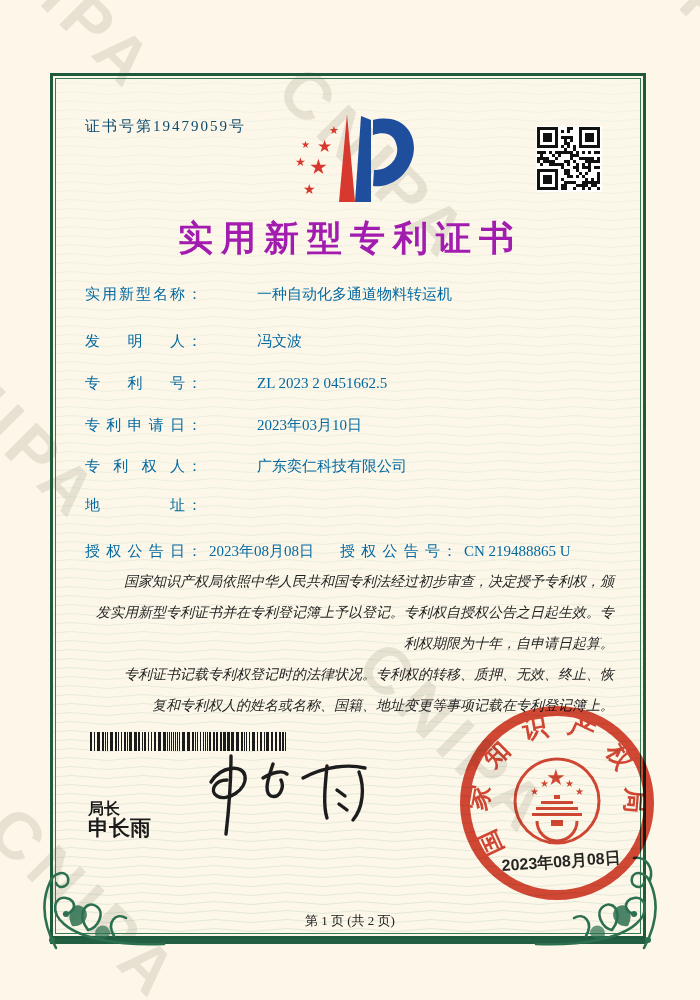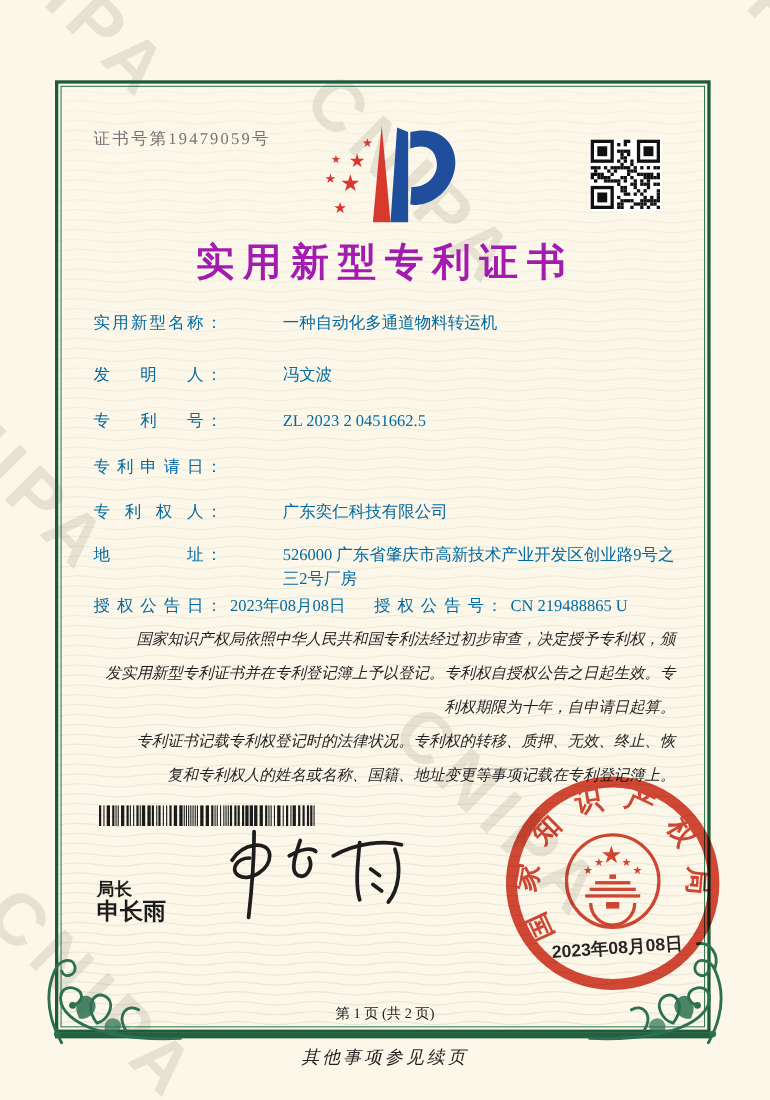--- a/index.html
+++ b/index.html
@@ -23,21 +23,21 @@
     border:3px solid #1e5b3c; box-sizing:border-box;
   }
   .frame-inner{position:absolute; inset:2px; border:1px solid #337a55;}
   .waves-svg{position:absolute; left:53px; top:76px; z-index:2; pointer-events:none;}
   .frame-bottom{
     position:absolute; z-index:3; left:50px; top:939px; width:596px; height:5px;
     background:#235f41;
   }
   .corner-orn{position:absolute; z-index:4;}
   
-  .cert-no{position:absolute; z-index:3; left:85px; top:117px; font-size:15px; letter-spacing:2px; color:#737373;}
+  .cert-no{position:absolute; z-index:3; left:85px; top:117px; font-size:15px; letter-spacing:2px; color:#0c4a6e;}
   .logo{position:absolute; z-index:3; left:283px; top:108px;}
   .qr{position:absolute; z-index:3; left:536px; top:126px;}
   .title{
     position:absolute; z-index:3; left:0; right:0; top:215px; text-align:center;
     font-size:35px; font-weight:bold; letter-spacing:8px; color:#a21caf;
   }
   
   .row{position:absolute; z-index:3; left:85px; right:86px; display:flex; font-size:15px; line-height:22px; color:#0369a1;}
   .lbl{
     display:inline-block; width:100px; flex:0 0 100px;
@@ -374,30 +374,30 @@
     <span class="val">冯文波</span>
   </div>
   <div class="row" style="top:372px">
     <span class="lbl">专利号</span>
       <span class="colon">：</span>
     <span class="val">ZL 2023 2 0451662.5</span>
   </div>
   <div class="row" style="top:414px">
     <span class="lbl">专利申请日</span>
       <span class="colon">：</span>
+    <span class="val">2023年03月10日</span>
   </div>
   <div class="row" style="top:455px">
     <span class="lbl">专利权人</span>
       <span class="colon">：</span>
     <span class="val">广东奕仁科技有限公司</span>
   </div>
   <div class="row" style="top:494px">
     <span class="lbl">地址</span>
       <span class="colon">：</span>
-    <span class="val">526000 广东省肇庆市高新技术产业开发区创业路9号之三2号厂房</span>
   </div>
   <div class="row" style="top:540px">
     <span class="pair">
       <span class="lbl">授权公告日</span>
         <span class="colon">：</span>
       <span>2023年08月08日</span>
     </span>
     <span class="pair pair2">
       <span class="lbl">授权公告号</span>
         <span class="colon">：</span>
@@ -514,15 +514,14 @@
         <rect x="-21" y="4" width="42" height="3" stroke="none"></rect>
         <rect x="-25" y="10" width="50" height="3" stroke="none"></rect>
         <path d="M-20,18 A20,20 0 0 0 20,18" fill="none" stroke-width="3"></path>
         <rect x="-6" y="17" width="12" height="6" stroke="none"></rect>
       </g>
       <text x="0" y="64" text-anchor="middle" transform="rotate(-4)" font-family="'Liberation Sans','DejaVu Sans',sans-serif" font-size="16" font-weight="bold" fill="#141414">2023年08月08日</text>
     </g>
   </svg>
 
   <div class="page-num">第 1 页 (共 2 页)</div>
-  <div class="footer-note">其他事项参见续页</div>
 
 </div>
 
 </body></html>

